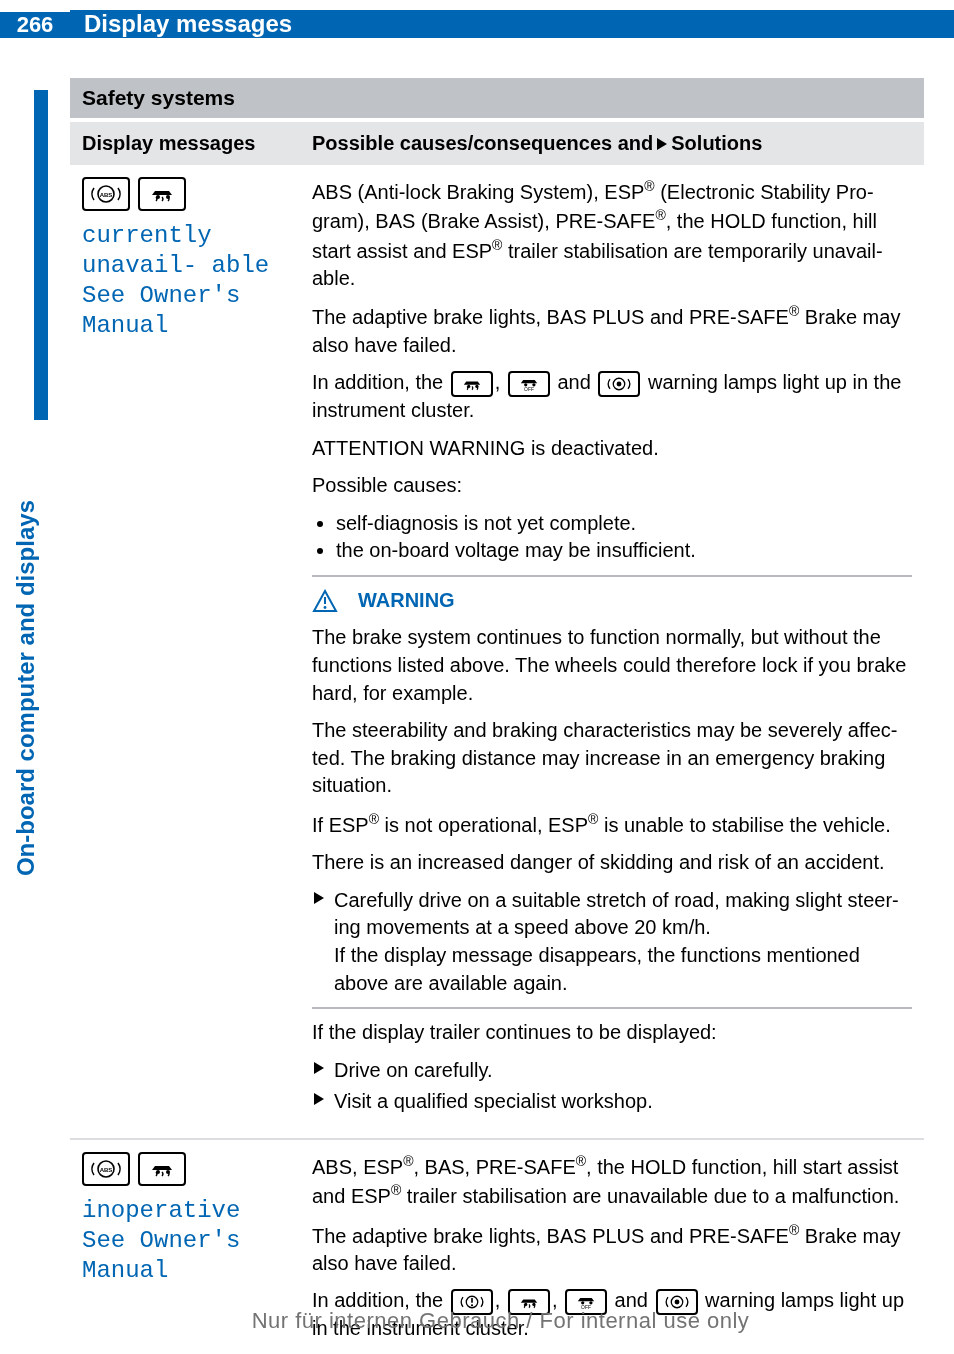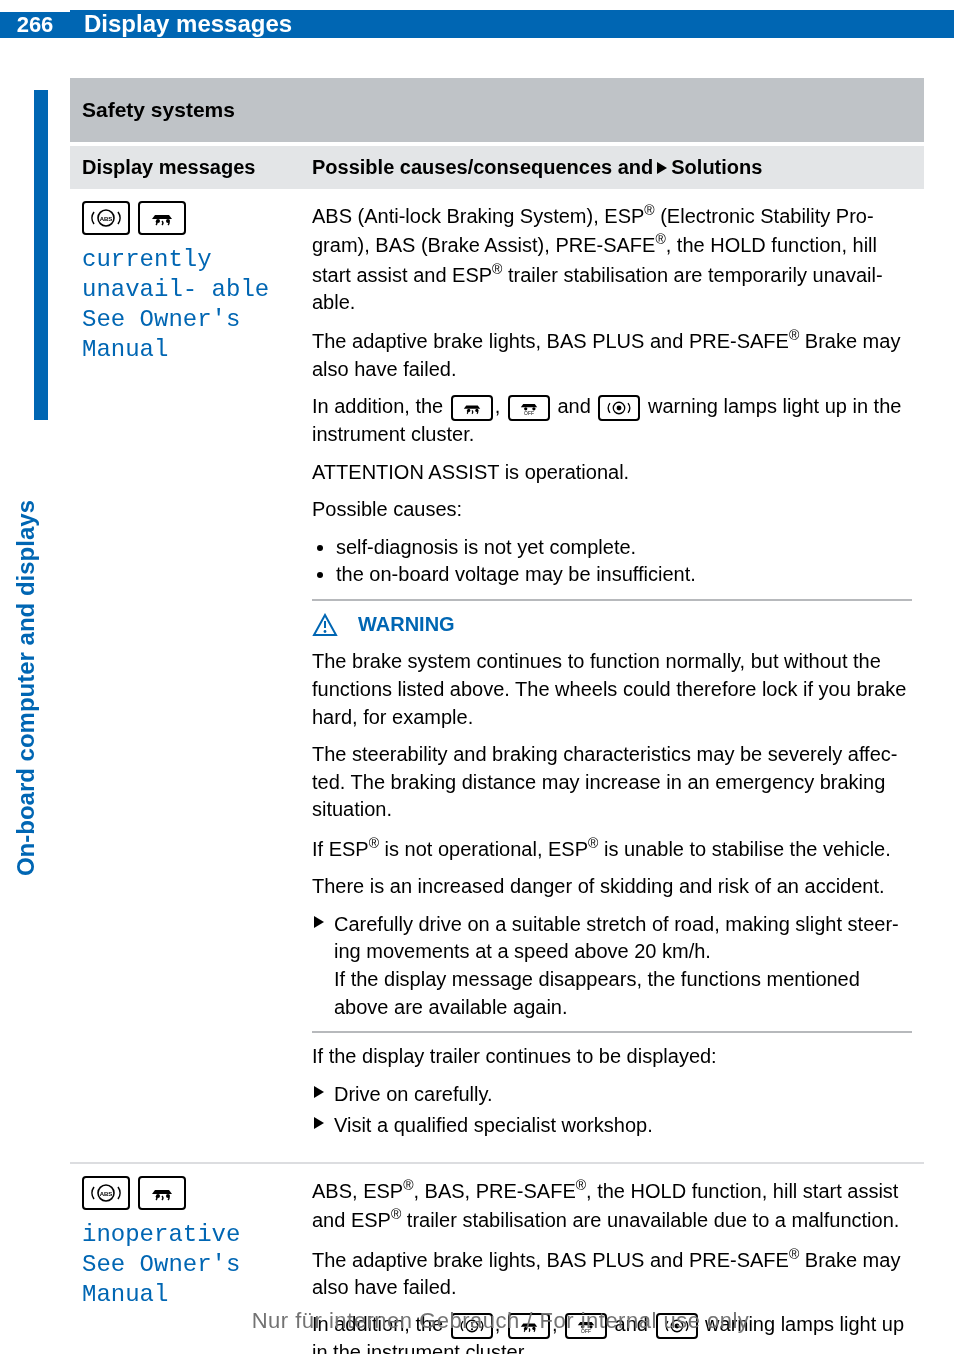--- a/index.html
+++ b/index.html
@@ -4,21 +4,21 @@
 <style>
 * { margin: 0; padding: 0; box-sizing: border-box; }
 body { font-family: Arial, Helvetica, sans-serif; width: 954px; height: 1354px; background: #fff; position: relative; color: #000; }
 .page-header { display: flex; align-items: flex-end; height: 38px; }
 .page-number { background: #0066b3; color: #fff; font-weight: bold; font-size: 22px; width: 70px; display: flex; align-items: center; justify-content: center; }
 .page-title { background: #0066b3; color: #fff; font-weight: bold; font-size: 24px; flex: 1; display: flex; align-items: center; padding-left: 14px; }
 .side-tab { position: absolute; left: 8px; top: 90px; width: 34px; height: 430px; }
 .side-tab-text { position: absolute; transform: rotate(-90deg) translate(-100%,0); transform-origin: left top; color: #0066b3; font-weight: bold; font-size: 24px; white-space: nowrap; left: 4px; top: 410px; }
 .side-tab-block { position: absolute; left: 34px; top: 90px; width: 14px; height: 330px; background: #0066b3; }
 .content { margin-left: 70px; margin-right: 30px; margin-top: 40px; }
-.section-bar { background: #bfc3c7; font-weight: bold; font-size: 21px; padding: 20px 12px; }
+.section-bar { background: #bfc3c7; font-weight: bold; font-size: 21px; padding: 8px 12px; }
 .table-header-row { display: flex; background: #e3e5e7; font-weight: bold; font-size: 20px; padding: 10px 12px; gap: 20px; margin-top: 4px; }
 .col-left { width: 210px; flex-shrink: 0; }
 .col-right { flex: 1; }
 .table-row { display: flex; padding: 12px; gap: 20px; border-bottom: 2px solid #dcdde0; font-size: 20px; line-height: 1.38; }
 .table-row:last-child { border-bottom: none; }
 .icon-row { display: flex; gap: 8px; margin-bottom: 10px; }
 .icon-box { border: 2px solid #000; border-radius: 4px; width: 48px; height: 34px; display: flex; align-items: center; justify-content: center; font-size: 18px; }
 .icon-box.small { width: 42px; height: 26px; font-size: 14px; display: inline-flex; vertical-align: middle; margin: 0 2px; }
 .display-msg-text { font-family: "Courier New", monospace; color: #0066b3; font-size: 24px; line-height: 1.25; }
 .sup { font-size: 0.7em; vertical-align: super; }
@@ -107,21 +107,21 @@
             </svg>
           </span><span> and </span><span class="icon-box small">
             <svg width="26" height="18" viewBox="0 0 30 22">
               <circle cx="15" cy="11" r="7" fill="none" stroke="#000" stroke-width="1.6"></circle>
               <circle cx="15" cy="11" r="3" fill="#000"></circle>
               <path d="M4 5 A10 10 0 0 0 4 17" fill="none" stroke="#000" stroke-width="1.6"></path>
               <path d="M26 5 A10 10 0 0 1 26 17" fill="none" stroke="#000" stroke-width="1.6"></path>
             </svg>
           </span><span> warning lamps light up in the instrument cluster.</span>
       </div>
-      <div class="para">ATTENTION ASSIST is operational.</div>
+      <div class="para">ATTENTION WARNING is deactivated.</div>
       <div class="para">Possible causes:</div>
       <ul class="bullet-list">
         <li>self-diagnosis is not yet complete.</li>
         <li>the on-board voltage may be insufficient.</li>
       </ul>
       <hr class="hr">
       <div class="warning-row">
         <svg class="warning-triangle" viewBox="0 0 26 24">
             <polygon points="13,2 24,22 2,22" fill="none" stroke="#0066b3" stroke-width="2"></polygon>
             <line x1="13" y1="8" x2="13" y2="15" stroke="#0066b3" stroke-width="2"></line>

